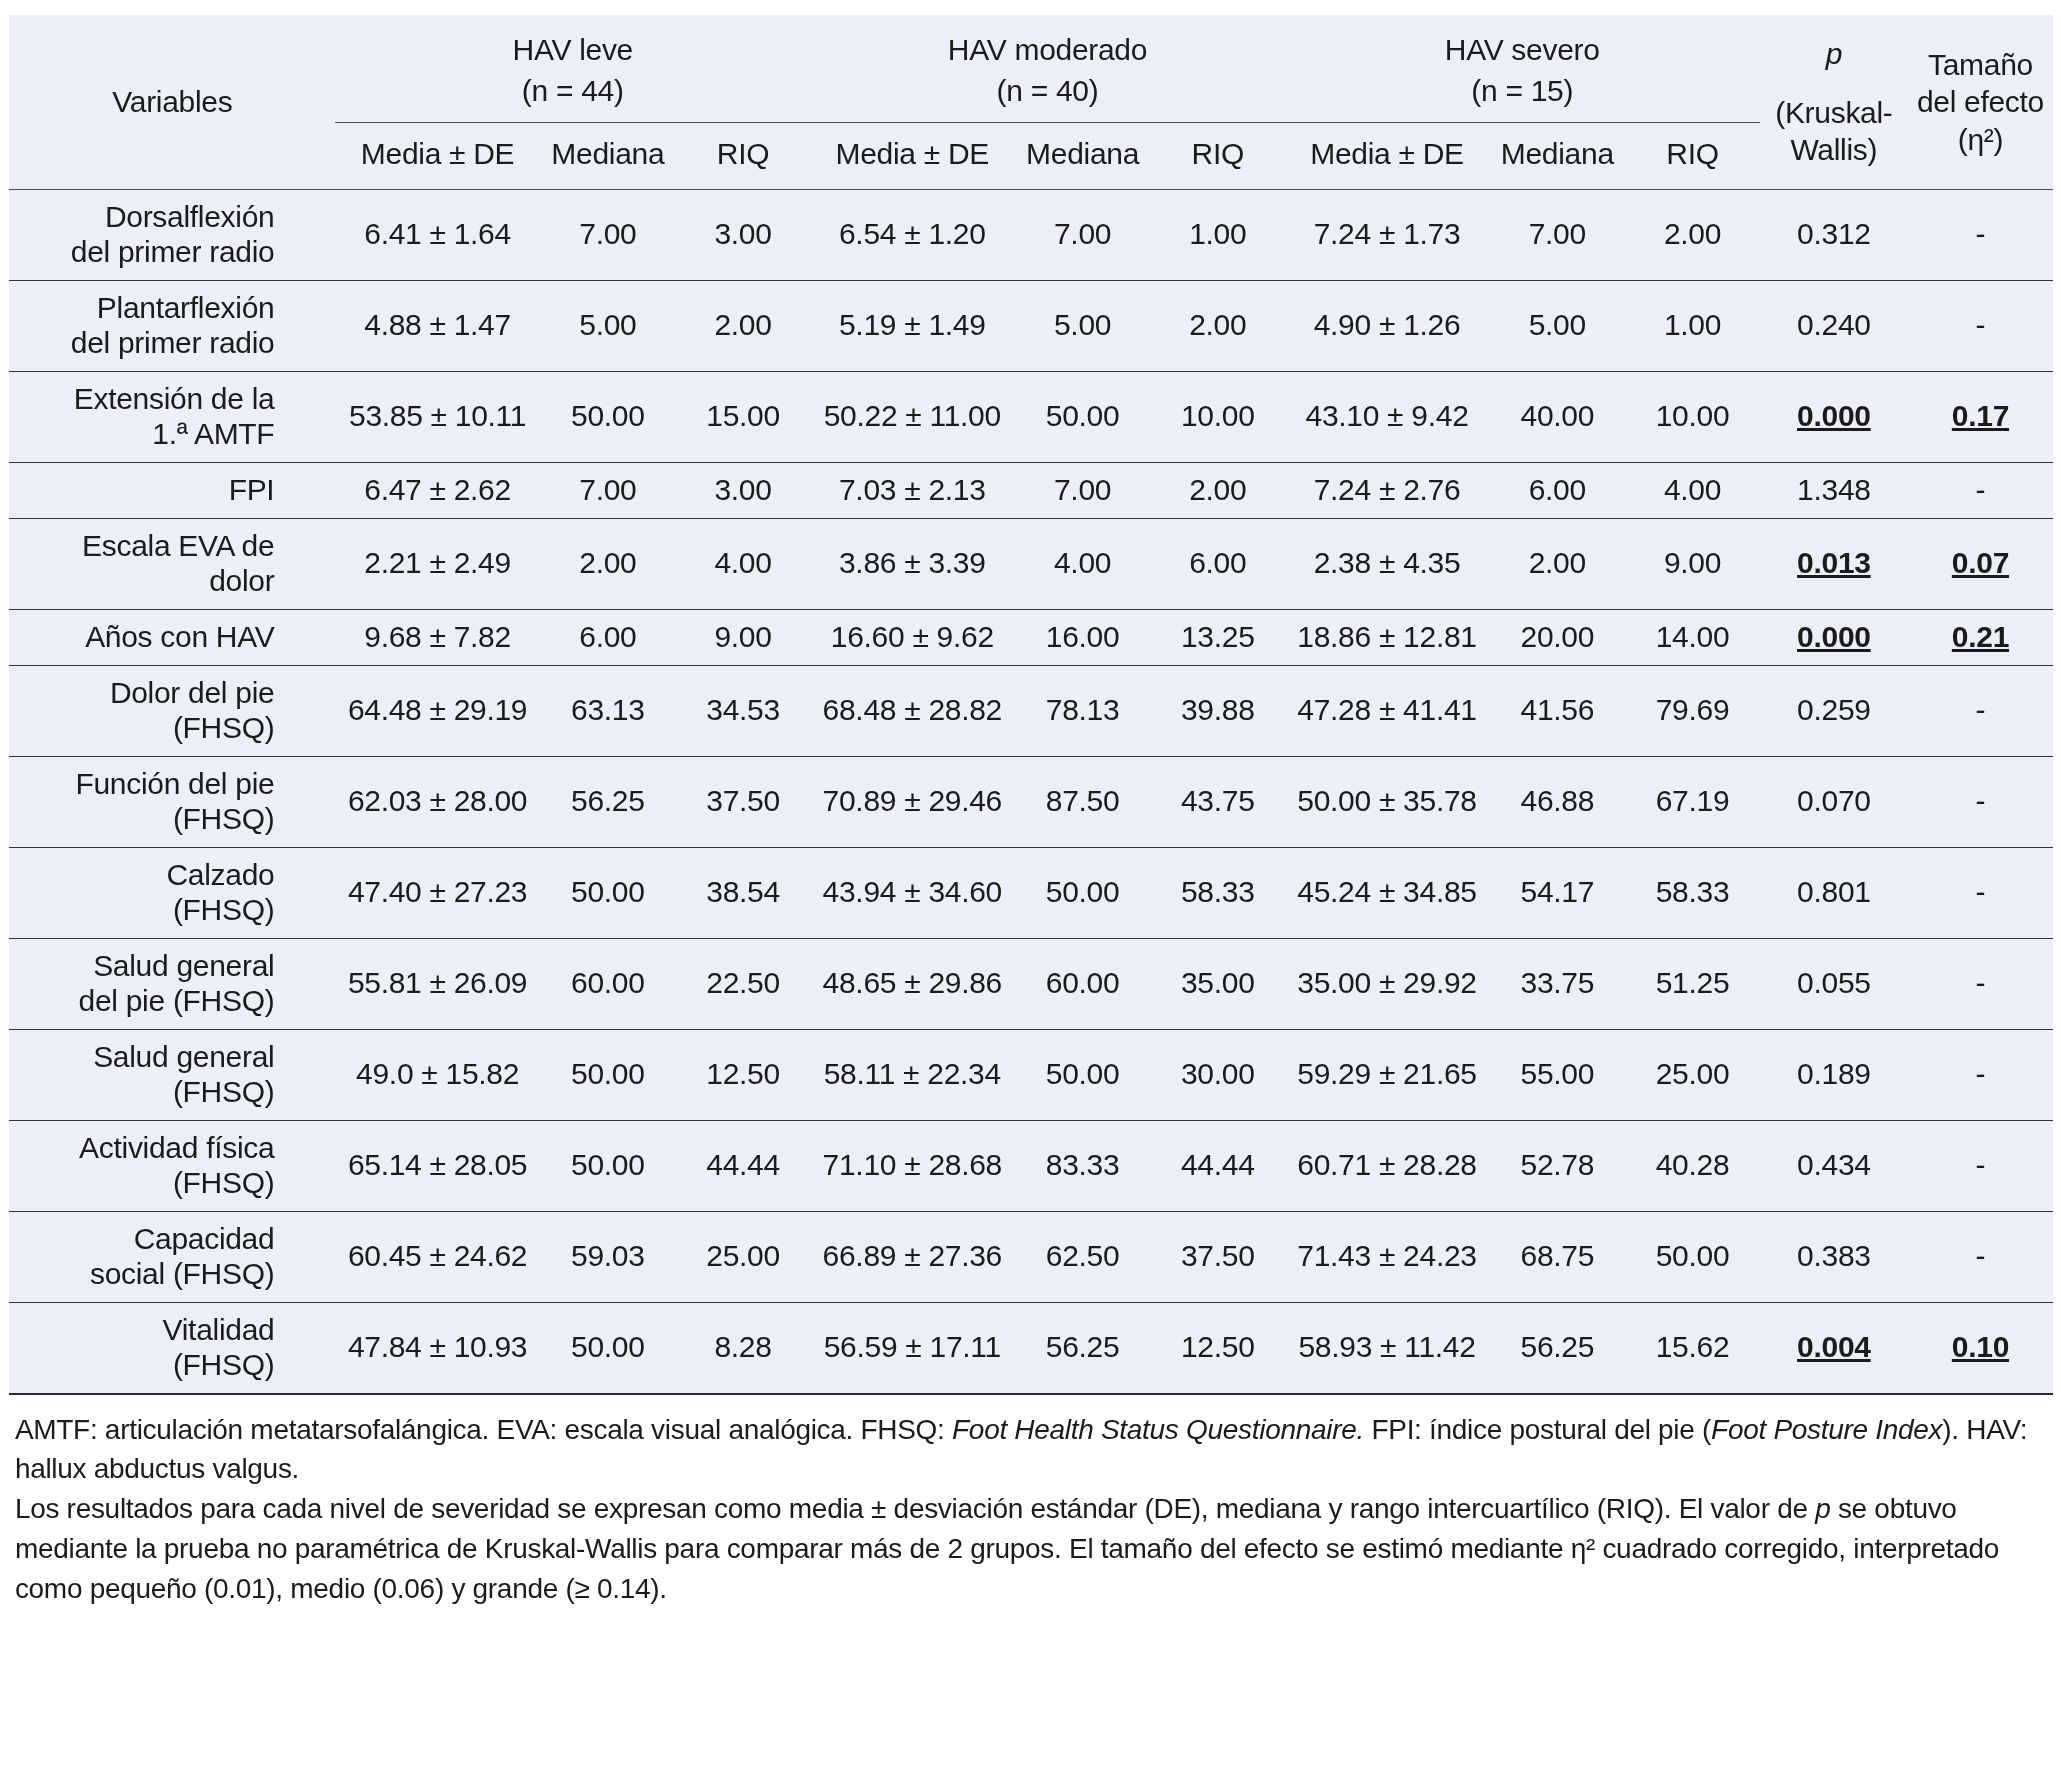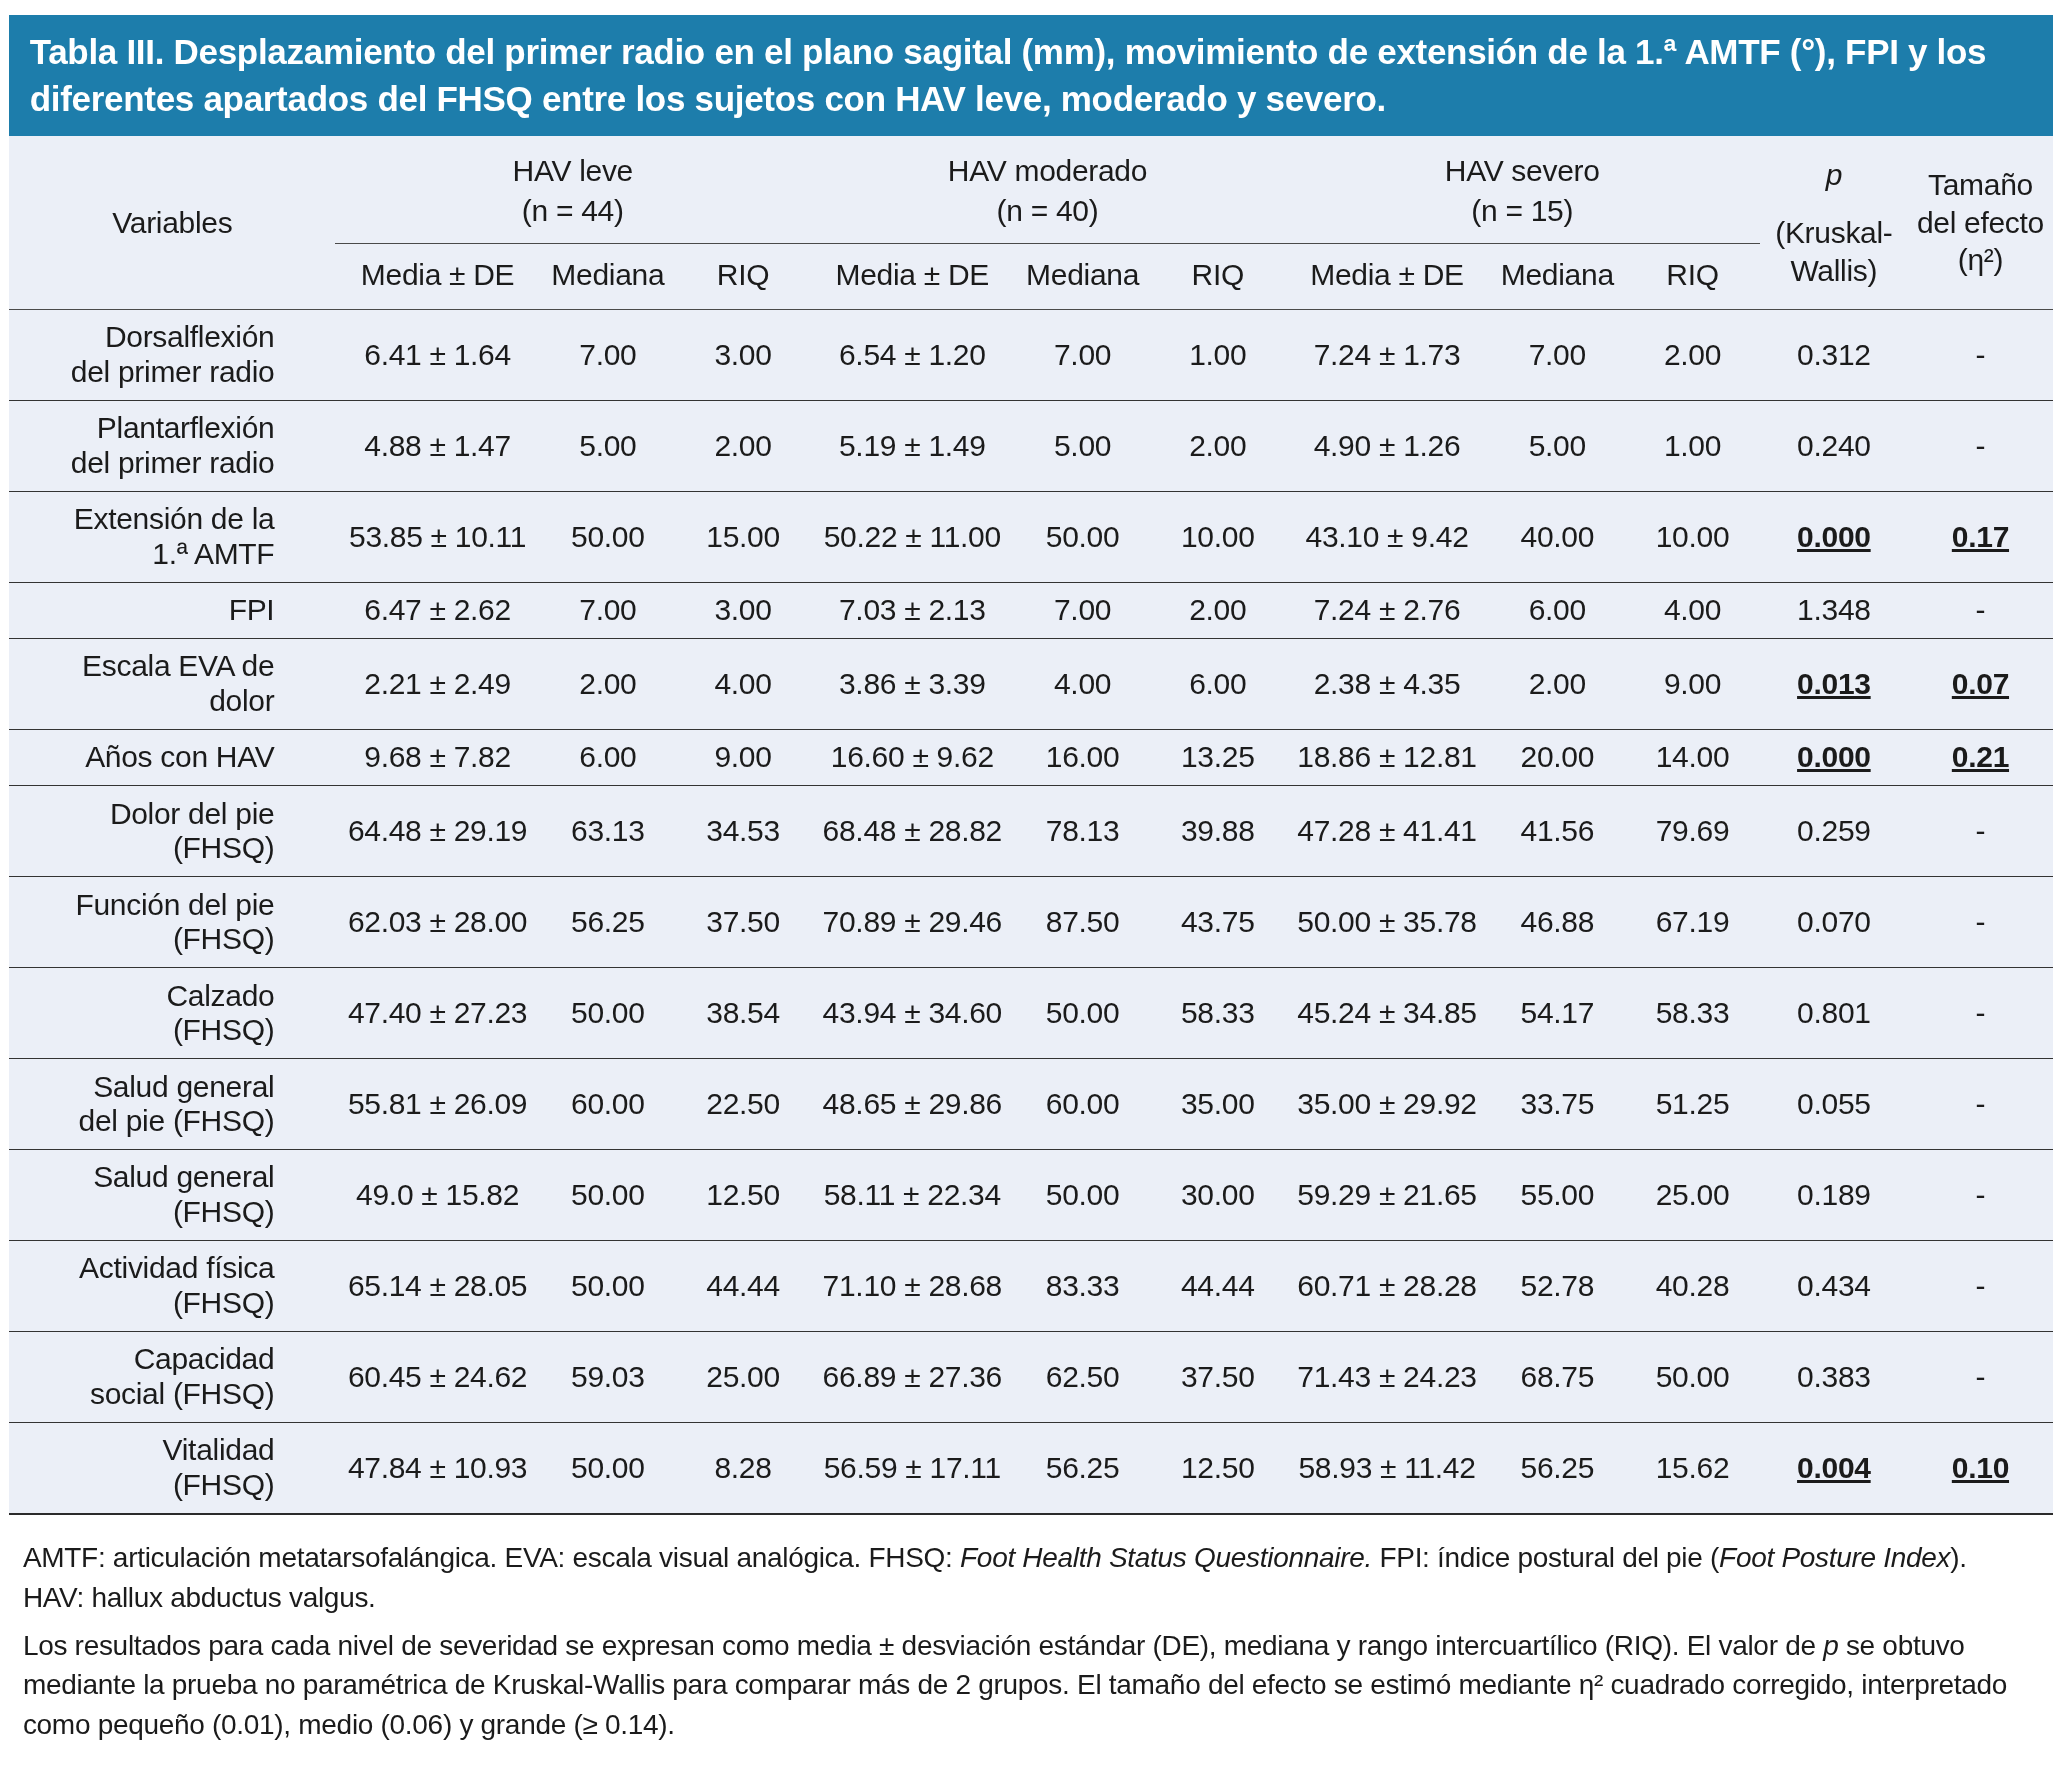--- a/index.html
+++ b/index.html
@@ -30,29 +30,28 @@
     padding:10.2px 61px;line-height:1.16;
   }
   tbody td{
     font-size:30px;text-align:center;white-space:nowrap;
     padding:10.2px 3.7px;line-height:1.16;
   }
   tbody tr:not(:first-child) th, tbody tr:not(:first-child) td{border-top:1.9px solid #333333;}
   tbody tr:last-child th, tbody tr:last-child td{border-bottom:2.8px solid #2b2b2b;}
   td.b{font-weight:bold;text-decoration:underline;}
   .footnotes{padding:15px 13px 0 5.6px;font-size:28px;line-height:1.42;}
-  .footnotes p{margin:8px;}
+  .footnotes p{margin:0;}
   .it{font-style:italic;}
 </style>
 </head>
 <body>
 
 <div class="page">
 
-  <div class="title-bar">Tabla III. Desplazamiento del primer radio en el plano sagital (mm), movimiento de extensión de la 1.ª AMTF (°), FPI y los diferentes apartados del FHSQ entre los sujetos con HAV leve, moderado y severo.</div>
 
   <table>
     <colgroup>
       <col style="width:15.8%">
       <col style="width:9.9%">
         <col style="width:6.6%">
         <col style="width:6.5%">
       <col style="width:9.9%">
         <col style="width:6.6%">
         <col style="width:6.5%">

